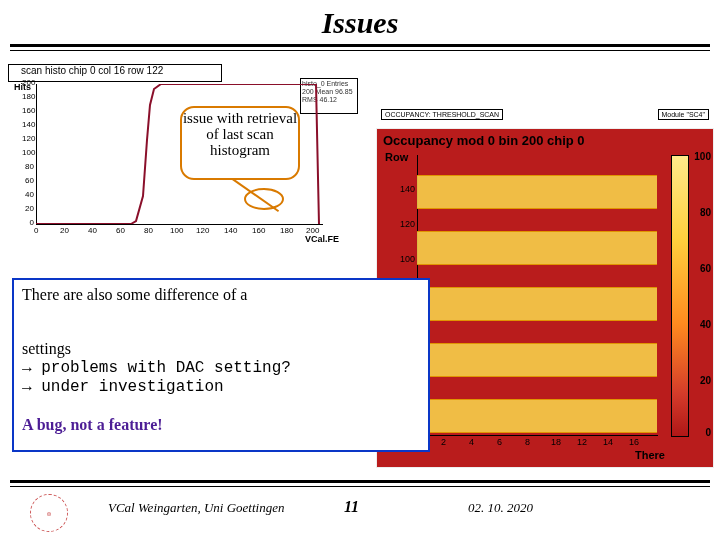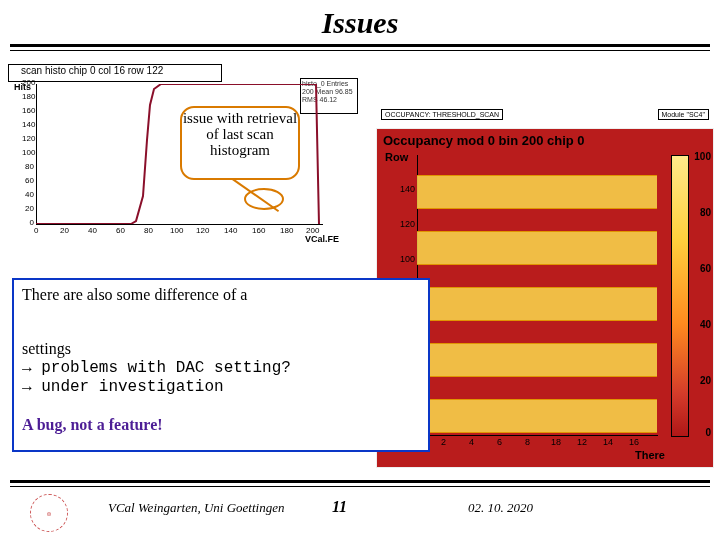--- a/index.html
+++ b/index.html
@@ -30,21 +30,21 @@
   .c2-ytick{position:absolute;left:22px;font:9px Arial;text-align:right;width:16px}
   .c2-xtick{position:absolute;top:308px;font:9px Arial}
   .c2-xlabel{position:absolute;top:320px;right:48px;font:bold 11px Arial}
   .c2-band{position:absolute;left:40px;width:240px;height:32px;background:linear-gradient(#f6cf4a,#f6cf4a);opacity:.9;border-top:1px solid #e6a200;border-bottom:1px solid #e6a200}
   .c2-cbar{position:absolute;top:26px;right:24px;width:16px;height:280px;border:1px solid #000;background:linear-gradient(to bottom,#ffe98a 0%,#ffcf3d 30%,#ff8a1f 60%,#d43b2a 85%,#b01717 100%)}
   .c2-ctk{position:absolute;right:2px;font:bold 10px Arial}
   .textbox{position:absolute;top:278px;left:12px;width:398px;height:158px;border:2px solid #0a36c7;background:#fff;font:16px "Comic Sans MS",cursive;padding:6px 8px;line-height:18px}
   .textbox .red{color:#4c1d95;font-weight:bold;margin-top:20px;display:block}
   .arrow{font-family:Liberation Mono, monospace}
   .footer-author{position:absolute;top:500px;left:108px;font:italic 13px "Times New Roman"}
-  .footer-page{position:absolute;top:498px;left:332px;font:bold italic 16px "Times New Roman"}
+  .footer-page{position:absolute;top:498px;left:344px;font:bold italic 16px "Times New Roman"}
   .footer-date{position:absolute;top:500px;left:468px;font:italic 13px "Times New Roman"}
   .logo-left{position:absolute;top:494px;left:30px;width:36px;height:36px;border:1px dashed #c55;border-radius:50%;font:6px Arial;color:#c55;display:flex;align-items:center;justify-content:center}
   .logo-right{position:absolute;top:498px;left:558px;width:150px;height:28px;border:1px solid #888;font:8px Arial;display:flex;align-items:center;justify-content:center;color:#444}
 </style>
 </head>
 <body>
 
 <div class="slide">
   <div class="title">Issues</div>
   <div class="hr1"></div>

